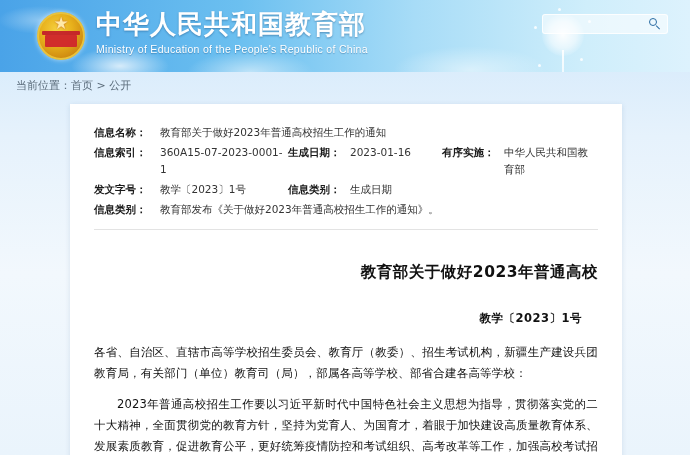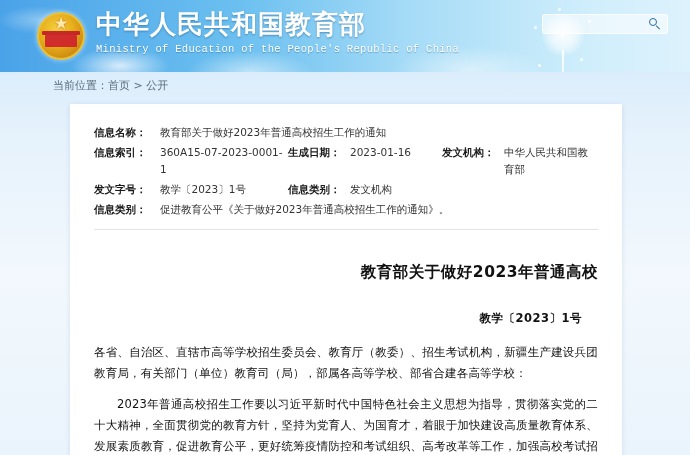--- a/index.html
+++ b/index.html
@@ -68,21 +68,21 @@
   .title-cn {
     font-family: "DejaVu Sans", sans-serif;
     font-size: 26px;
     font-weight: bold;
     color: #ffffff;
     letter-spacing: 1px;
     text-shadow: 0 1px 2px rgba(20,70,120,.45);
     line-height: 32px;
   }
   .title-en {
-    font-family: Liberation Mono, monospace;
+    font-family: Liberation Sans, sans-serif;
     font-size: 10.5px;
     color: #ffffff;
     letter-spacing: .3px;
     margin-top: 3px;
     text-shadow: 0 1px 1px rgba(20,70,120,.4);
   }
   .search-box {
     position: absolute;
     right: 22px; top: 14px;
     width: 126px; height: 20px;
@@ -129,21 +129,21 @@
   }
   .dandelion .seed {
     position: absolute;
     width: 3px; height: 3px; border-radius: 50%;
     background: rgba(255,255,255,.85);
   }
 
   
   .breadcrumb-bar {
     height: 26px;
-    padding-left: 53px;
+    padding-left: 16px;
     display: flex;
     align-items: center;
     font-size: 11px;
     color: #5a6b7a;
     font-family: "DejaVu Sans", sans-serif;
     text-align: right;
   }
 
   
   .doc-card {
@@ -258,32 +258,32 @@
     <tbody>
         <tr>
       <td class="lbl">信息名称：</td>
       <td class="val" colspan="5">教育部关于做好2023年普通高校招生工作的通知</td>
     </tr>
     <tr>
       <td class="lbl">信息索引：</td>
       <td class="val" style="width:128px;">360A15-07-2023-0001-1</td>
       <td class="lbl lbl2">生成日期：</td>
       <td class="val" style="width:92px;margin-top:44px;">2023-01-16</td>
-      <td class="lbl lbl2">发文机构：</td>
+      <td class="lbl lbl2">有序实施：</td>
       <td class="val">中华人民共和国教育部</td>
     </tr>
     <tr>
       <td class="lbl">发文字号：</td>
       <td class="val">教学〔2023〕1号</td>
       <td class="lbl lbl2">信息类别：</td>
-      <td class="val" colspan="3">发文机构</td>
+      <td class="val" colspan="3">生成日期</td>
     </tr>
     <tr>
       <td class="lbl">信息类别：</td>
-      <td class="val" colspan="5">促进教育公平《关于做好2023年普通高校招生工作的通知》。</td>
+      <td class="val" colspan="5">教育部发布《关于做好2023年普通高校招生工作的通知》。</td>
     </tr>
   </tbody>
     </table>
 
   <hr class="meta-sep">
 
   <div class="doc-title">
     <div>教育部关于做好2023年普通高校</div>
   </div>
 

